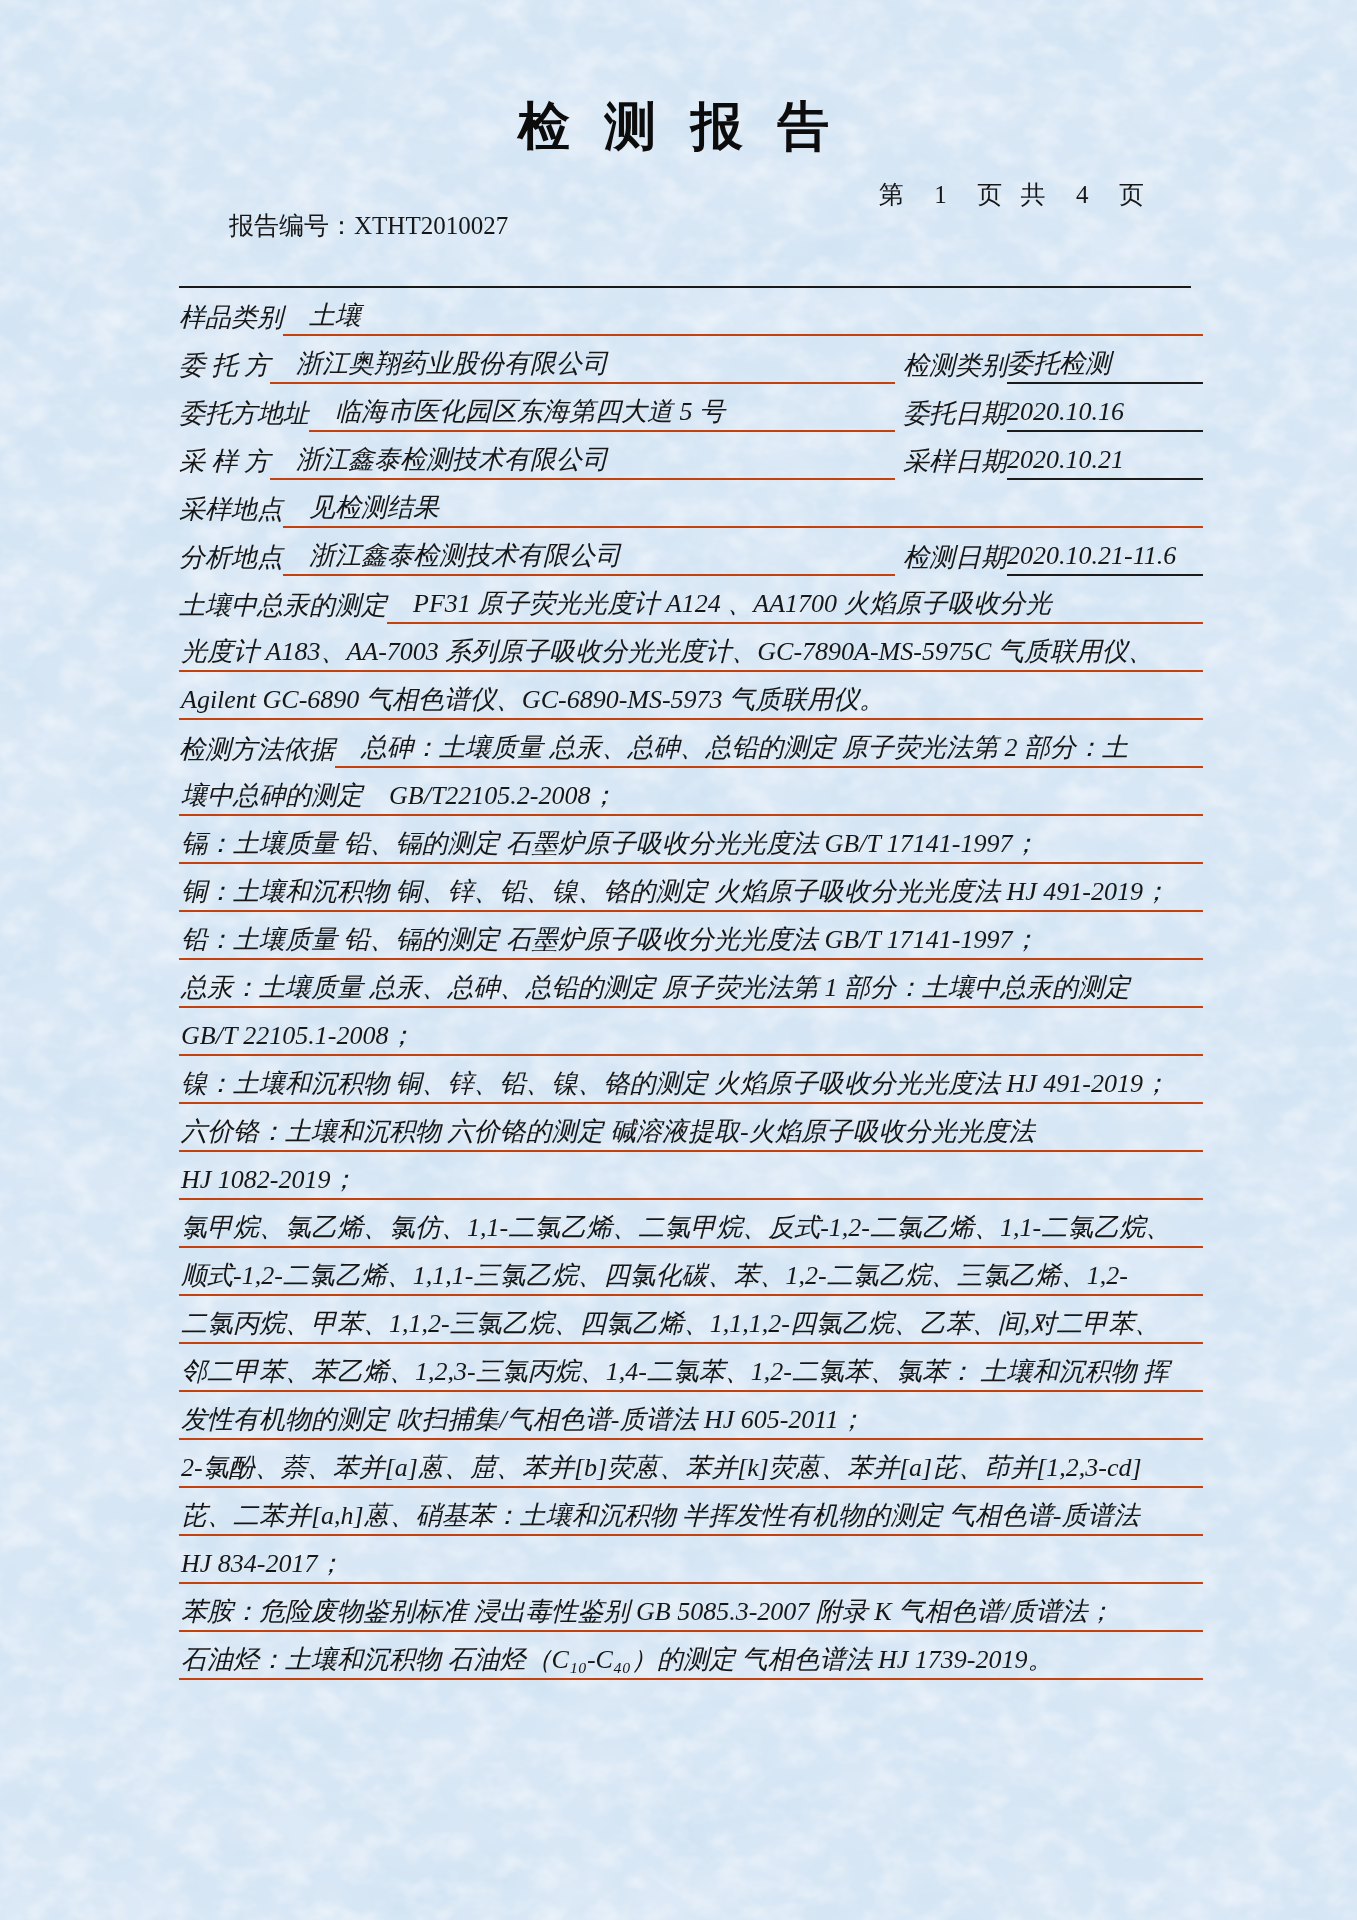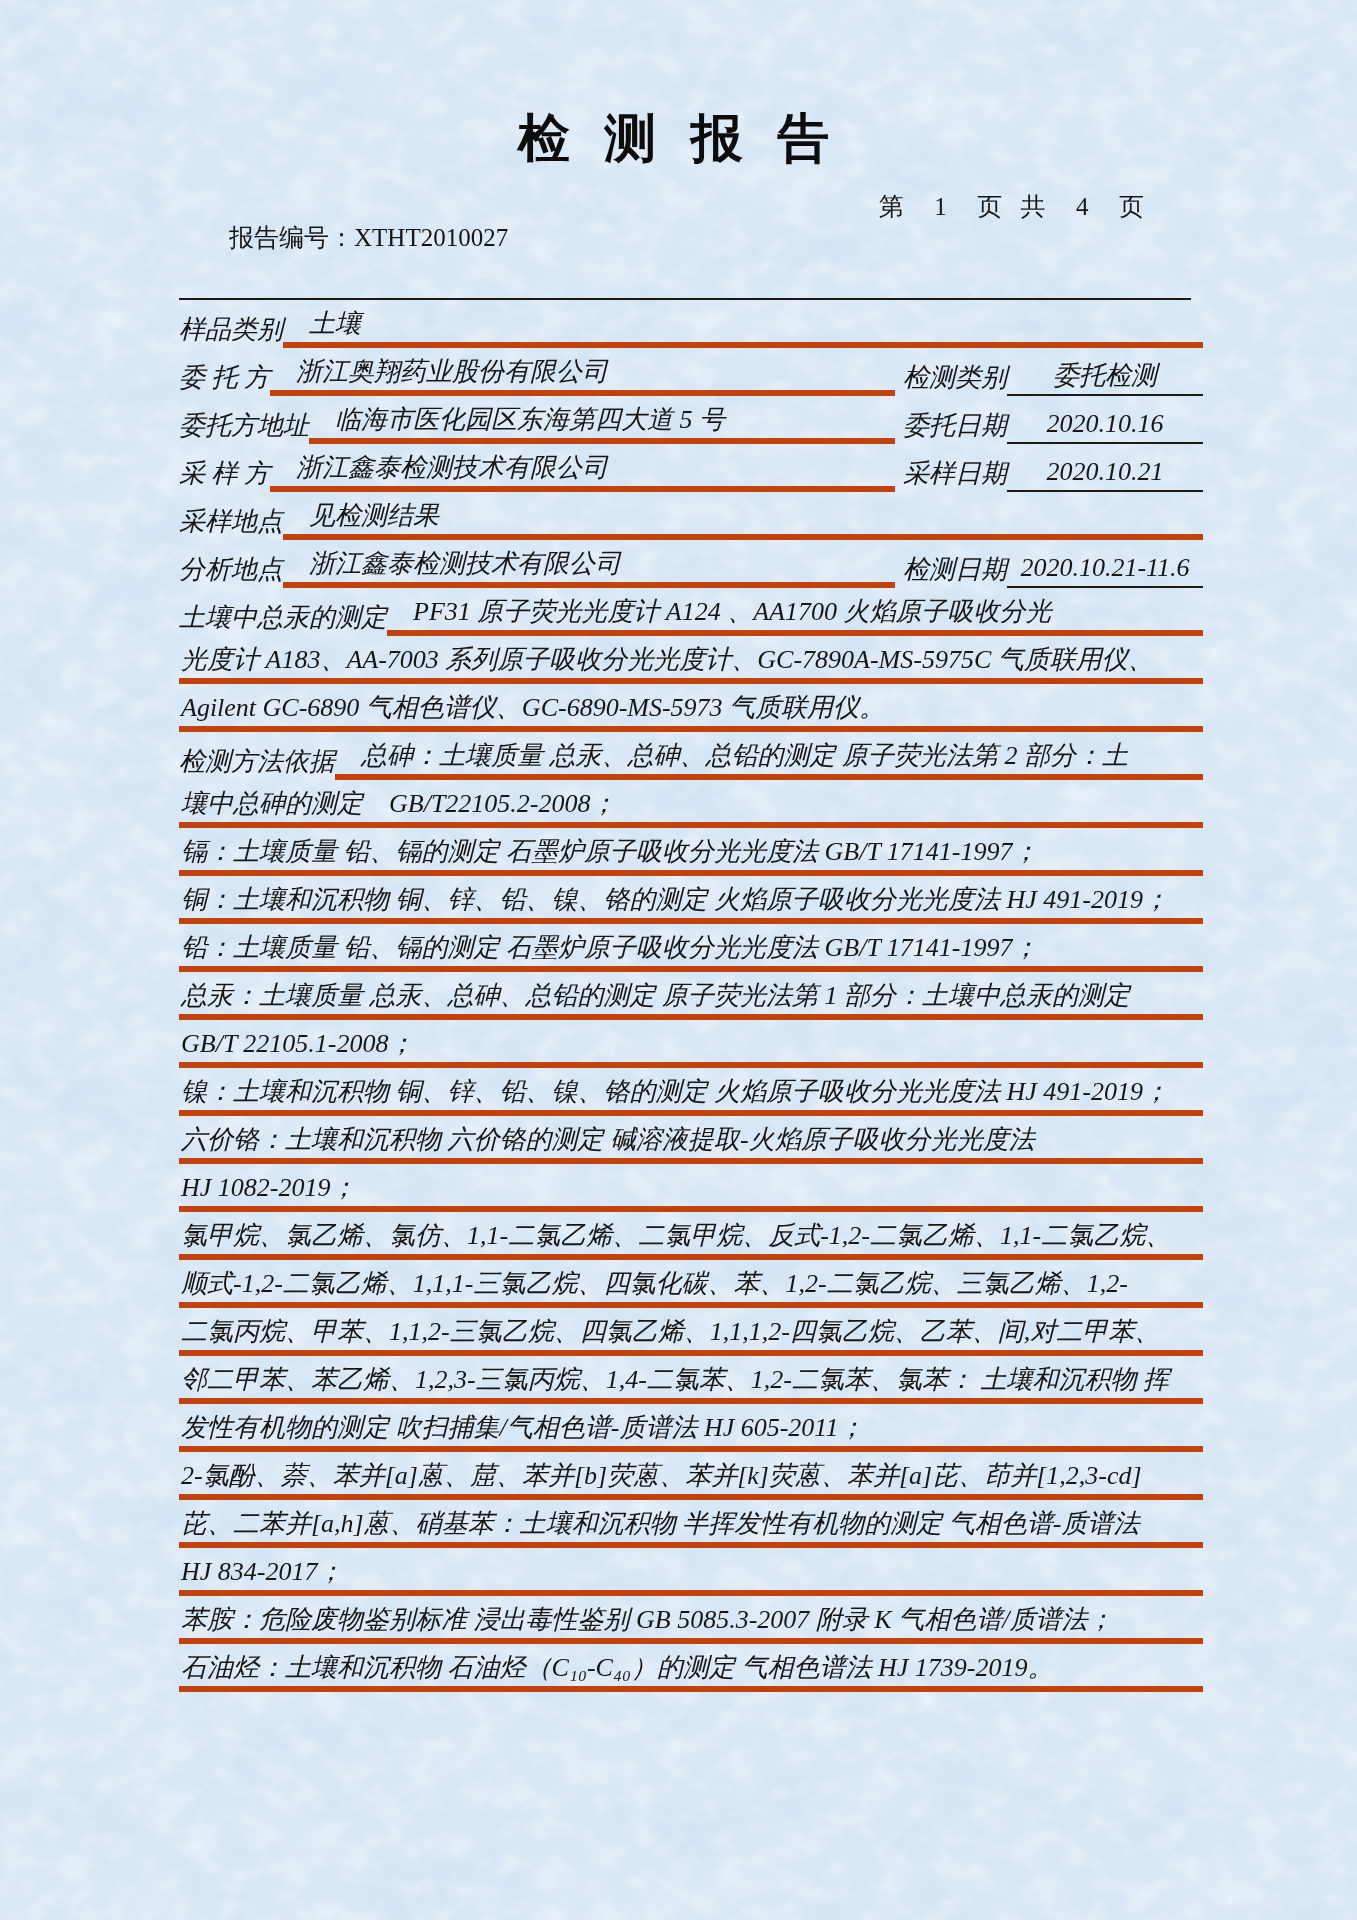--- a/index.html
+++ b/index.html
@@ -6,21 +6,21 @@
   .page {
     position: relative;
     width: 1357px;
     height: 1920px;
     margin: 0 auto;
     overflow: hidden;
     font-family: "Liberation Serif", "DejaVu Serif", serif;
     color: #161616;
   }
   .bg { position: absolute; top: 0; left: 0; z-index: 0; }
-  .content { position: absolute; top: 12px; left: 0; width: 100%; z-index: 1; }
+  .content { position: absolute; top: 0; left: 0; width: 100%; z-index: 1; }
 
   .title {
     margin: 92px 0 0 0;
     text-align: center;
     font-family: "Liberation Sans", "DejaVu Sans", sans-serif;
     font-weight: bold;
     font-size: 52px;
     letter-spacing: 10px;
     color: #0c0c0c;
   }
@@ -45,32 +45,31 @@
   .row {
     height: 48px;
     display: flex;
     align-items: flex-end;
     font-size: 26px;
     line-height: 1.12;
   }
   .row .label  { white-space: pre; padding-bottom: 4px; }
   .row .value {
     flex: 1 1 auto;
-    border-bottom: 6px solid #c2410c;
+    border-bottom: 2px solid #c2410c;
     padding: 0 0 4px 26px;
     white-space: nowrap;
     min-width: 0;
   }
   .row.cont .value { padding-left: 2px; }
   .row .label2 { white-space: pre; padding: 0 0 4px 8px; }
   .row .value2 {
     flex: 0 0 196px;
     border-bottom: 2px solid #1b1b1b;
     padding: 0 0 4px 0;
-    text-align: center;
     white-space: nowrap;
   }
 </style>
 </head>
 <body>
 
 <div class="page">
 
   <svg class="bg" width="1357" height="1920" xmlns="http://www.w3.org/2000/svg" aria-hidden="true">
     <defs>

